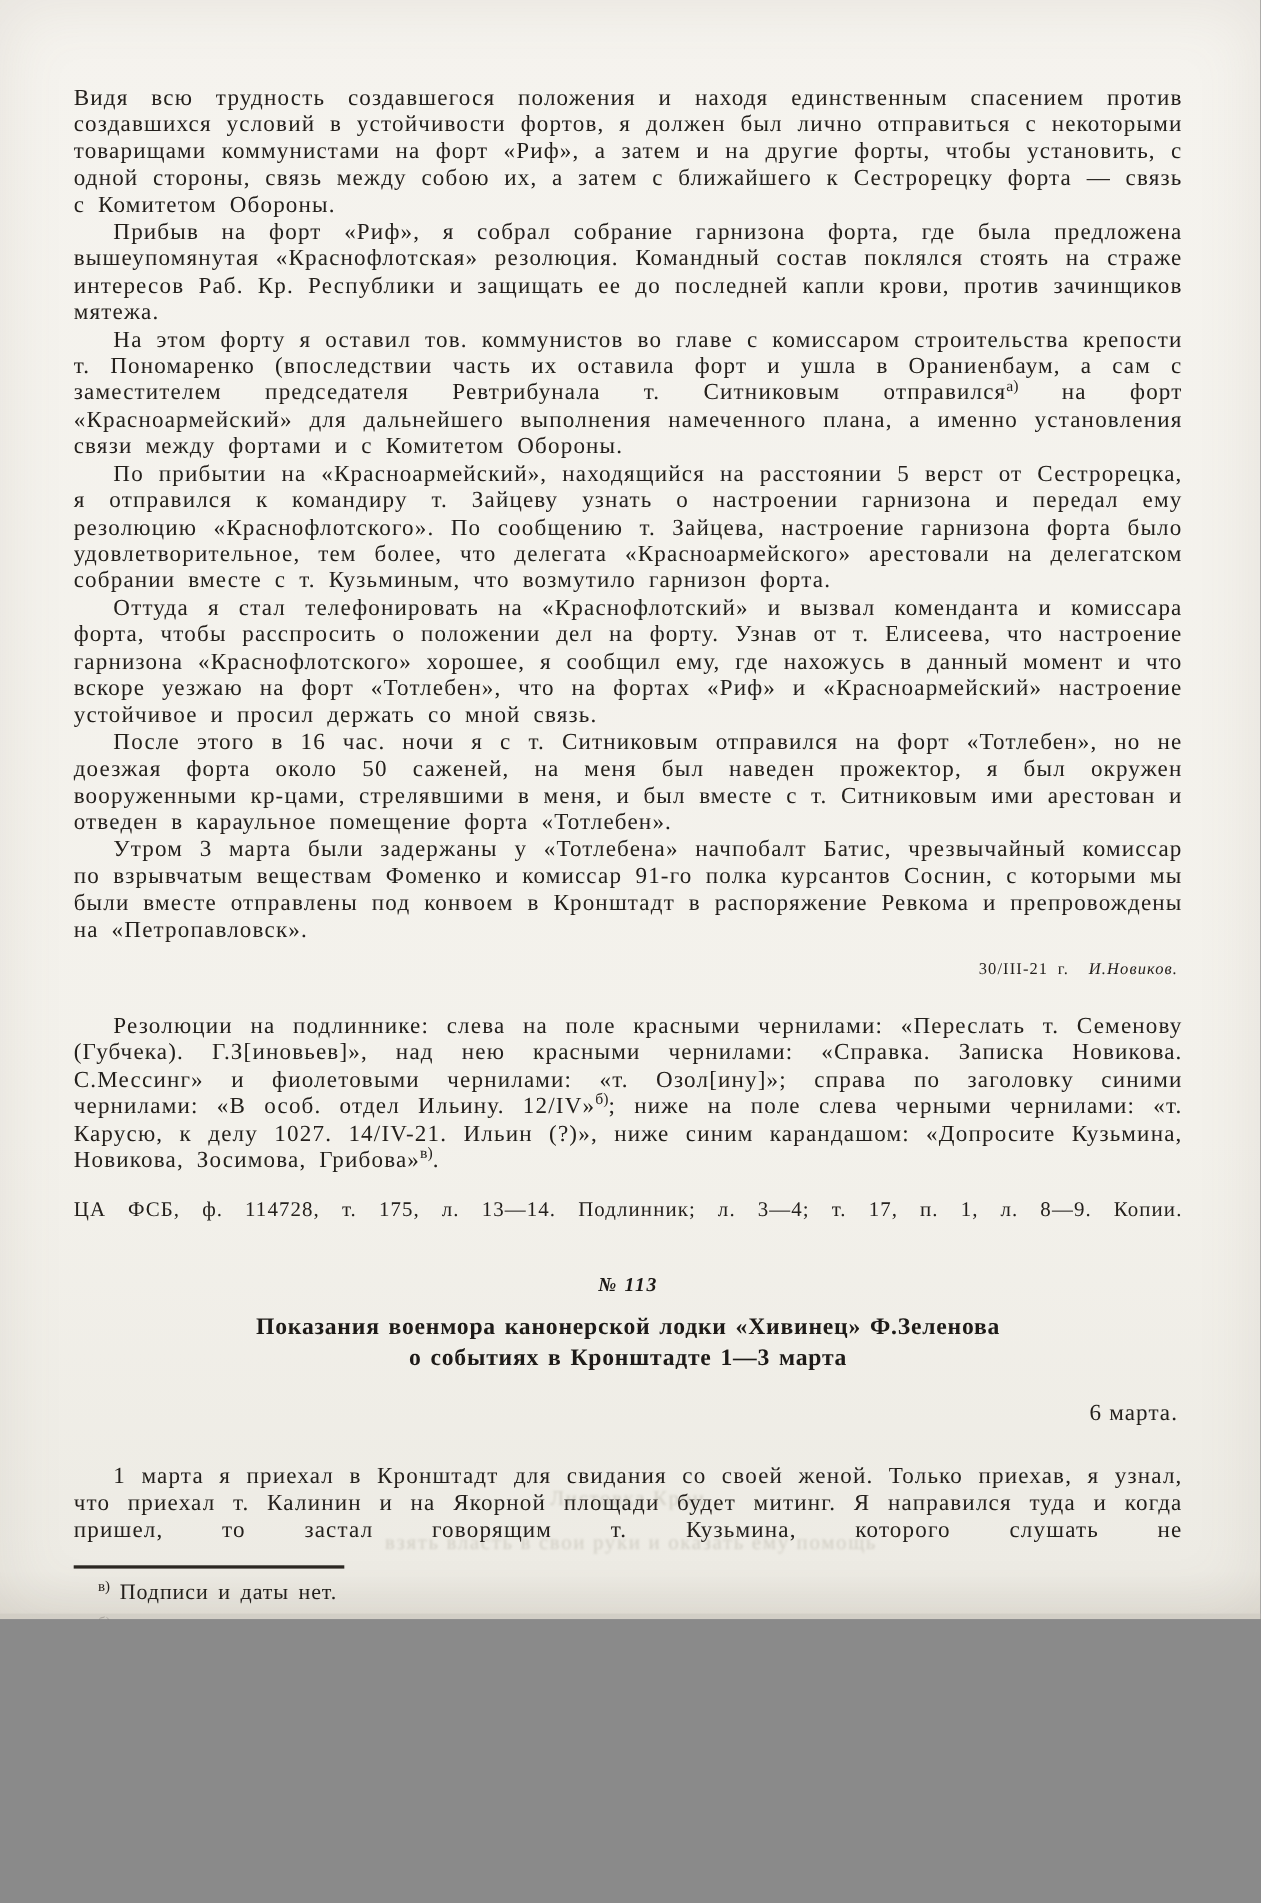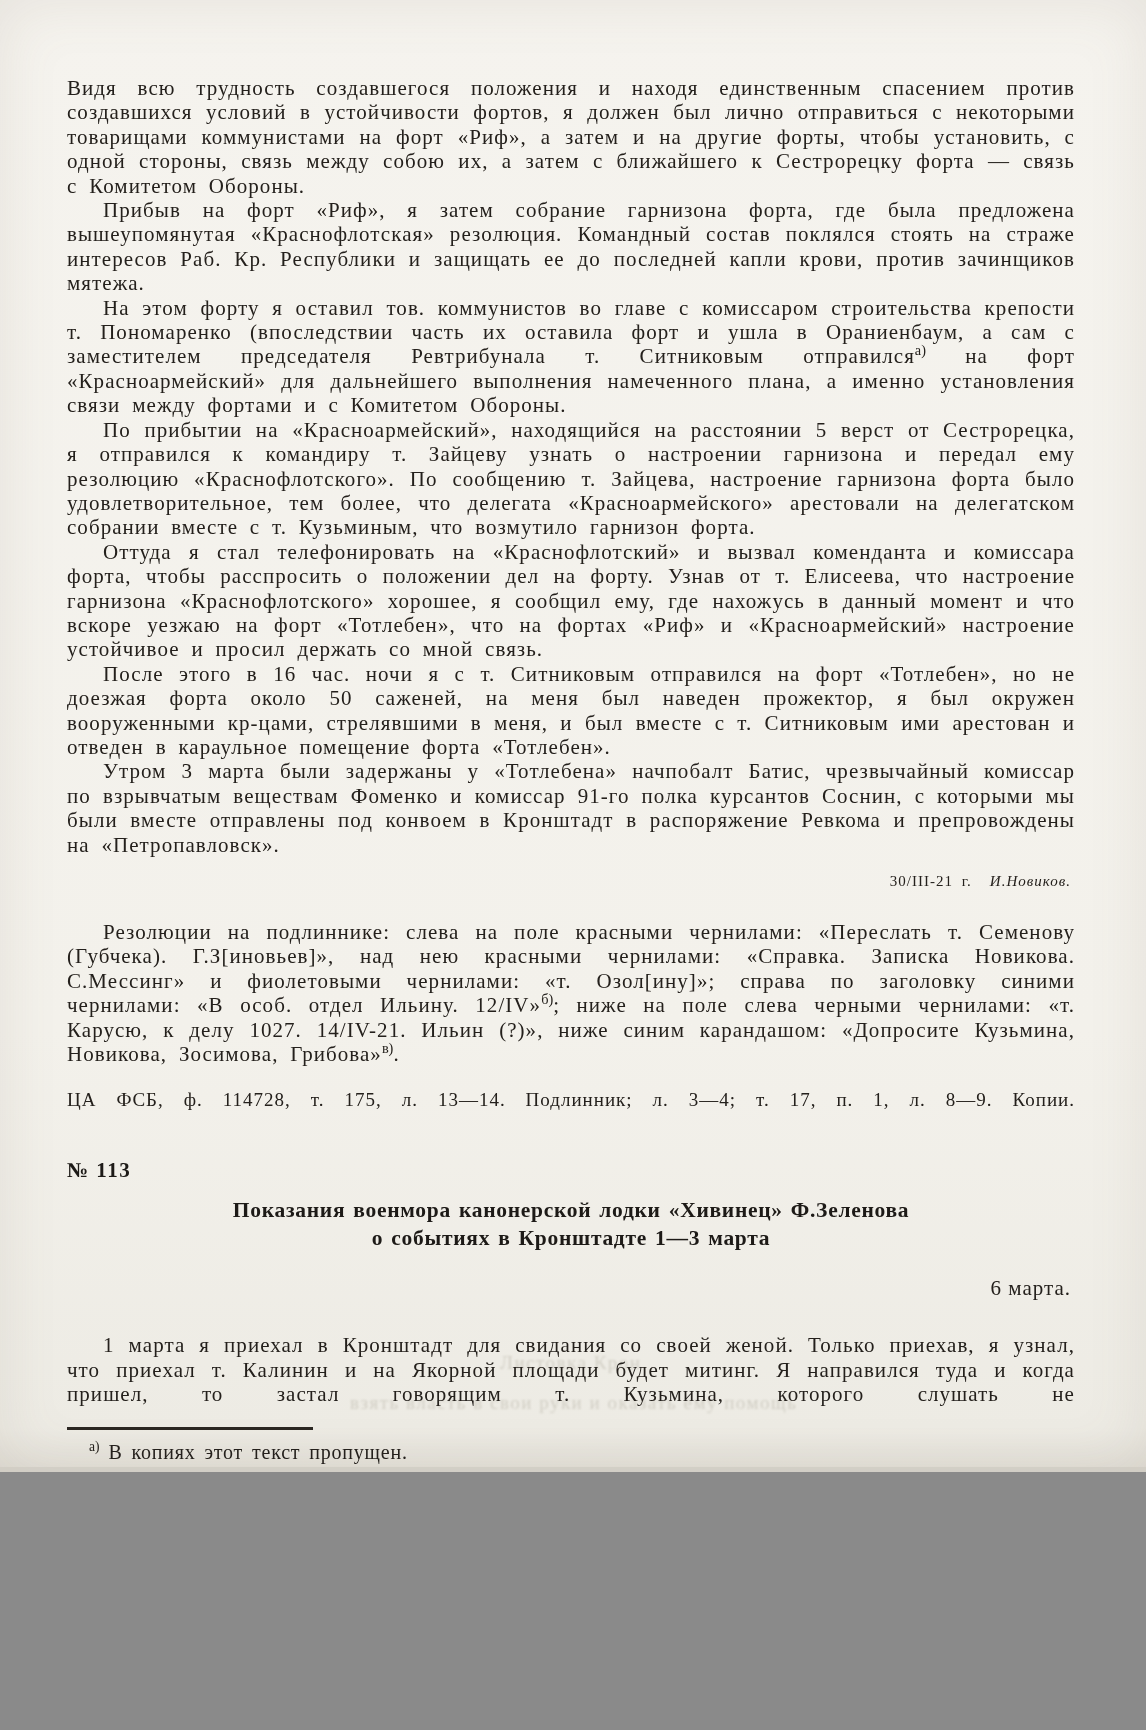--- a/index.html
+++ b/index.html
@@ -31,22 +31,22 @@
     letter-spacing:1px;word-spacing:4px;padding-right:4px;
   }
   .signature .name{font-style:italic;margin-left:18px;}
   .resolutions{margin-top:30px;}
   .archive{
     margin:22px 0 0;font-size:19px;line-height:24px;
     text-align:justify;text-align-last:justify;
     letter-spacing:1px;word-spacing:5px;
   }
   .docnum{
-    margin:46px 0 0;
-    font-size:21px;font-weight:bold;letter-spacing:1.5px;color:#1d1a17;
+    margin:46px 0 0;text-align:center;
+    font-size:18px;font-weight:bold;letter-spacing:1.5px;color:#1d1a17;font-style:italic;
   }
   .doctitle{
     margin:13px 0 0;text-align:center;
     font-size:21.5px;font-weight:bold;line-height:28px;
     letter-spacing:.7px;word-spacing:2px;color:#1d1a17;
   }
   .docdate{margin-top:24px;text-align:right;font-size:21px;letter-spacing:1px;padding-right:4px;}
   .p-first{margin-top:32px;}
   .fnrule{margin-top:20px;width:246px;height:3px;background:#2b2722;}
   .footnotes{margin-top:9px;}
@@ -75,21 +75,21 @@
       <div class="bt bt-0">Листовка Крон</div>
       <div class="bt bt-1">взять власть в свои руки и оказать ему помощь</div>
       <div class="bt bt-2">Товарищи и граждане</div>
       <div class="bt bt-3">единого выстрела в руки Временного Революционного Комитета. Широкие массы</div>
     </div>
 
   <div class="textblock">
 
     <div id="main-paragraphs">
         <p class="body-p"><span>Видя всю трудность создавшегося положения и находя единственным спасением против создавшихся условий в устойчивости фортов, я должен был лично отправиться с некоторыми товарищами коммунистами на форт «Риф», а затем и на другие форты, чтобы установить, с одной стороны, связь между собою их, а затем с ближайшего к Сестрорецку форта — связь с Комитетом Обороны.</span></p>
-        <p class="body-p indent"><span>Прибыв на форт «Риф», я затем собрание гарнизона форта, где была предложена вышеупомянутая «Краснофлотская» резолюция. Командный состав поклялся стоять на страже интересов Раб. Кр. Республики и защищать ее до последней капли крови, против зачинщиков мятежа.</span></p>
+        <p class="body-p indent"><span>Прибыв на форт «Риф», я собрал собрание гарнизона форта, где была предложена вышеупомянутая «Краснофлотская» резолюция. Командный состав поклялся стоять на страже интересов Раб. Кр. Республики и защищать ее до последней капли крови, против зачинщиков мятежа.</span></p>
         <p class="body-p indent"><span>На этом форту я оставил тов. коммунистов во главе с комиссаром строительства крепости т. Пономаренко (впоследствии часть их оставила форт и ушла </span><span class="it">в Ораниенбаум, а сам с заместителем председателя Ревтрибунала т. Ситниковым отправился</span><sup>а)</sup><span> на форт «Красноармейский» для дальнейшего выполнения намеченного плана, а именно установления связи между фортами и с Комитетом Обороны.</span></p>
         <p class="body-p indent"><span>По прибытии на «Красноармейский», находящийся на расстоянии 5 верст от Сестрорецка, я отправился к командиру т. Зайцеву узнать о настроении гарнизона и передал ему резолюцию «Краснофлотского». По сообщению т. Зайцева, настроение гарнизона форта было удовлетворительное, тем более, что делегата «Красноармейского» арестовали на делегатском собрании вместе с т. Кузьминым, что возмутило гарнизон форта.</span></p>
         <p class="body-p indent"><span>Оттуда я стал телефонировать на «Краснофлотский» и вызвал коменданта и комиссара форта, чтобы расспросить о положении дел на форту. Узнав от т. Елисеева, что настроение гарнизона «Краснофлотского» хорошее, я сообщил ему, где нахожусь в данный момент и что вскоре уезжаю на форт «Тотлебен», что на фортах «Риф» и «Красноармейский» настроение устойчивое и просил держать со мной связь.</span></p>
         <p class="body-p indent"><span>После этого в 16 час. ночи я с т. Ситниковым отправился на форт «Тотлебен», но не доезжая форта около 50 саженей, на меня был наведен прожектор, я был окружен вооруженными кр-цами, стрелявшими в меня, и был вместе с т. Ситниковым ими арестован и отведен в караульное помещение форта «Тотлебен».</span></p>
         <p class="body-p indent"><span>Утром 3 марта были задержаны у «Тотлебена» начпобалт Батис, чрезвычайный комиссар по взрывчатым веществам Фоменко и комиссар 91-го полка курсантов Соснин, с которыми мы были вместе отправлены под конвоем в Кронштадт в распоряжение Ревкома и препровождены на «Петропавловск».</span></p>
       </div>
 
     <div class="signature">
       <span>30/III-21 г.</span><span class="name">И.Новиков.</span>
     </div>
@@ -105,21 +105,20 @@
       <div>о событиях в Кронштадте 1—3 марта</div>
     </div>
 
     <div class="docdate">6 марта.</div>
 
     <p class="body-p indent cont p-first">1 марта я приехал в Кронштадт для свидания со своей женой. Только приехав, я узнал, что приехал т. Калинин и на Якорной площади будет митинг. Я направился туда и когда пришел, то застал говорящим т. Кузьмина, которого слушать не</p>
 
     <div class="fnrule"></div>
 
     <div class="footnotes" id="footnotes">
-        <div class="footnote"><sup>а)</sup><span>В копиях этот текст пропущен.</span></div>
         <div class="footnote"><sup>в)</sup><span>Подписи и даты нет.</span></div>
         <div class="footnote"><sup>б)</sup><span>Подпись неразборчива, вероятно, Озолин.</span></div>
       </div>
 
   </div>
 
   <div class="pagenum">171</div>
 
 </div>
 

